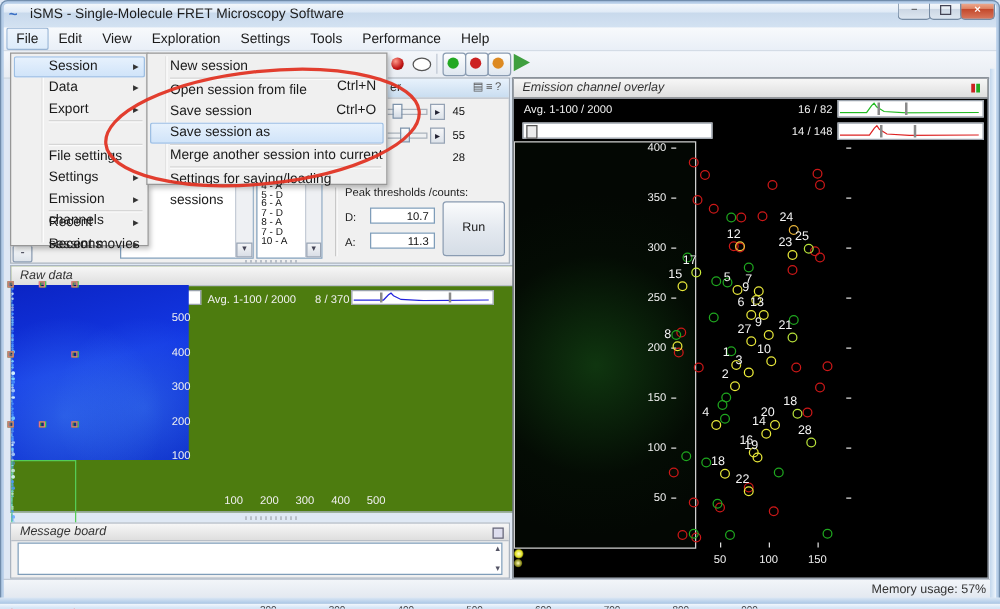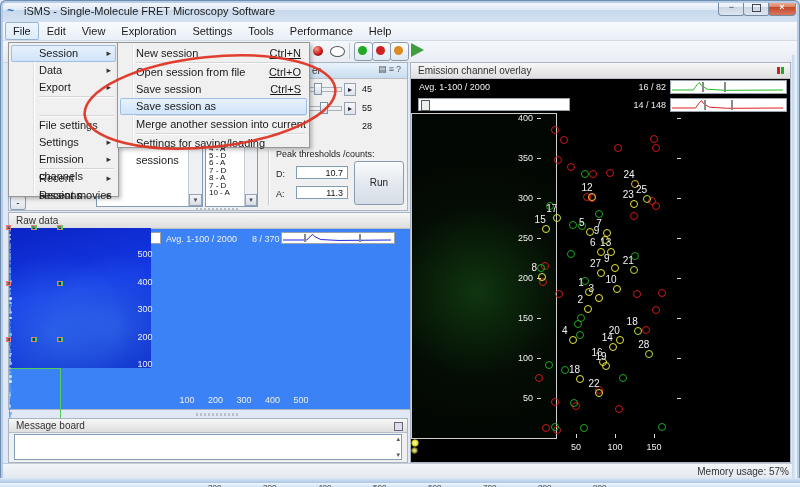--- a/index.html
+++ b/index.html
@@ -15,29 +15,29 @@
        background:linear-gradient(#fdfdfd,#e9eff6 45%,#ccd7e4 50%,#dde6f0);color:#333;font-size:9px;text-align:center;line-height:14px;}
   .winbtn.close{background:linear-gradient(#f6c4ad,#e08565 45%,#c4492c 50%,#d8775c);color:#fff;font-weight:bold;}
   .menubar{left:1px;top:22px;width:798px;height:19px;background:linear-gradient(#f8fafc,#e9eff7);border-bottom:1px solid #d4dce6;display:flex;align-items:stretch;padding-left:4px;box-sizing:border-box;}
   .menubar .mi{font-size:11px;color:#1a1a1a;padding:3px 8px 0 8px;}
   .menubar .mi.active{background:linear-gradient(#eef5fd,#dcebfa);box-shadow:inset 0 0 0 1px #98b4d4;border-radius:2px;}
   .toolbar{left:1px;top:41px;width:798px;height:21px;background:linear-gradient(#f4f7fb,#e9edf3);border-bottom:1px solid #d0d7e0;}
   .tglbtn{top:42px;width:17px;height:17px;border:1px solid #8a9cb2;border-radius:3px;background:linear-gradient(#fdfefe,#dfe7f0);}
   .tglbtn .dot{position:absolute;left:3px;top:3px;width:9px;height:9px;border-radius:50%;}
   .panel-h{height:15px;background:linear-gradient(#f7f7f7,#dedede);border-bottom:1px solid #b9bfc7;font-size:10px;color:#333;}
   .panel-h.blue{background:linear-gradient(#e8f2fc,#c9ddf0);}
-  .ph-title{position:absolute;left:7px;top:2px;}
+  .ph-title{position:absolute;left:7px;top:2px;font-style:italic;}
   .ph-icons{position:absolute;right:4px;top:1px;font-size:9px;color:#555;letter-spacing:2px;}
   .whitebar{background:#fff;border:1px solid #9aa2ac;box-sizing:border-box;}
   .wtext{color:#f0f0f0;font-size:9px;}
   .menu{background:#f0f0f0;border:1px solid #979797;box-shadow:2px 2px 4px rgba(0,0,0,.25);z-index:50;}
   .menu .gutter{position:absolute;top:2px;bottom:2px;width:1px;background:#e2e2e2;box-shadow:1px 0 0 #fff;}
   .mitem{position:absolute;left:2px;right:2px;font-size:11px;color:#1a1a1a;line-height:17px;}
   .mitem .lbl{position:absolute;left:28px;top:0;}
-  .mitem .sc{position:absolute;right:14px;top:0;text-decoration:underline;}
+  .mitem .sc{position:absolute;right:14px;top:16px;}
   .mitem .arr{position:absolute;right:5px;top:0;font-size:9px;color:#333;}
   .mitem.hl{background:linear-gradient(#e8f2fd,#cfe3f9);box-shadow:inset 0 0 0 1px #9ebfe3;border-radius:2px;}
   .msep{position:absolute;left:30px;right:4px;height:1px;background:#d6d6d6;box-shadow:0 1px 0 #fbfbfb;}
   .listbox{background:#fff;border:1px solid #7f9db9;box-sizing:border-box;}
   .litem{position:absolute;left:3px;font-size:8px;color:#111;line-height:8px;}
   .sbarrow{position:absolute;width:13px;height:12px;background:linear-gradient(#f4f5f7,#d9dee6);border:1px solid #98a4b4;box-sizing:border-box;font-size:7px;color:#445;text-align:center;line-height:10px;}
   .slider-track{height:5px;background:#eef0f2;border:1px solid #aab2bc;box-sizing:border-box;}
   .slider-thumb{width:8px;height:12px;background:linear-gradient(#fdfdfd,#d4dce6);border:1px solid #7e93ab;box-sizing:border-box;}
   .spinbtn{width:12px;height:13px;background:linear-gradient(#f6f7f9,#dde3ea);border:1px solid #95a2b4;box-sizing:border-box;font-size:8px;color:#223;text-align:center;line-height:12px;}
   .field{background:#fff;border:1px solid #7f9db9;box-sizing:border-box;font-size:9px;color:#111;text-align:right;padding:1px 4px 0 0;}
@@ -134,21 +134,21 @@
 <div class="abs field" style="left:296px;top:166px;width:52px;height:13px;">10.7</div>
 <div class="abs" style="left:276px;top:189px;font-size:9px;color:#222;">A:</div>
 <div class="abs field" style="left:296px;top:186px;width:52px;height:13px;">11.3</div>
 <div class="abs runbtn" style="left:354px;top:161px;width:48px;height:42px;line-height:42px;">Run</div>
 
 <div class="abs" style="left:10px;top:196px;width:16px;height:14px;background:linear-gradient(#fafbfc,#dde3ea);border:1px solid #8a9cb2;border-radius:2px;font-size:10px;text-align:center;line-height:12px;color:#334;box-sizing:border-box;">-</div>
 
 <div class="abs" style="left:196px;top:208px;width:44px;height:3px;background:repeating-linear-gradient(90deg,#b9bfc8 0 2px,transparent 2px 4px);"></div>
 <div class="abs" style="left:196px;top:413px;width:44px;height:3px;background:repeating-linear-gradient(90deg,#b9bfc8 0 2px,transparent 2px 4px);"></div>
 
-<div class="abs" style="left:8px;top:212px;width:455px;height:198px;border:1px solid #aab4c0;box-sizing:border-box;background:#3b82f6;">
+<div class="abs" style="left:8px;top:212px;width:455px;height:198px;border:1px solid #aab4c0;box-sizing:border-box;background:#4d7c0f;">
   <div class="panel-h">
     <span class="ph-title">Raw data</span>
     <span class="ph-icons"><span>○</span><span style="letter-spacing:0;display:inline-block;width:9px;height:8px;position:relative;top:0;"><i style="position:absolute;left:0;top:0;width:6px;height:6px;border:1px solid #2a2;"></i><i style="position:absolute;left:3px;top:2px;width:6px;height:6px;border:1px solid #c33;"></i></span><span>≡</span><span>≡</span><span>?</span></span>
   </div>
   <div class="abs whitebar" style="left:27px;top:19px;width:125px;height:12px;">
     <div class="abs" style="left:2px;top:1px;width:7px;height:8px;background:#ececec;border:1px solid #555;"></div>
   </div>
   <div class="abs wtext" style="left:157px;top:21px;">Avg. 1-100 / 2000</div>
   <div class="abs wtext" style="left:243px;top:21px;">8 / 370</div>
   <div class="histwrap" style="left:272px;top:19px;width:114px;height:12px;" id="rawhist">

